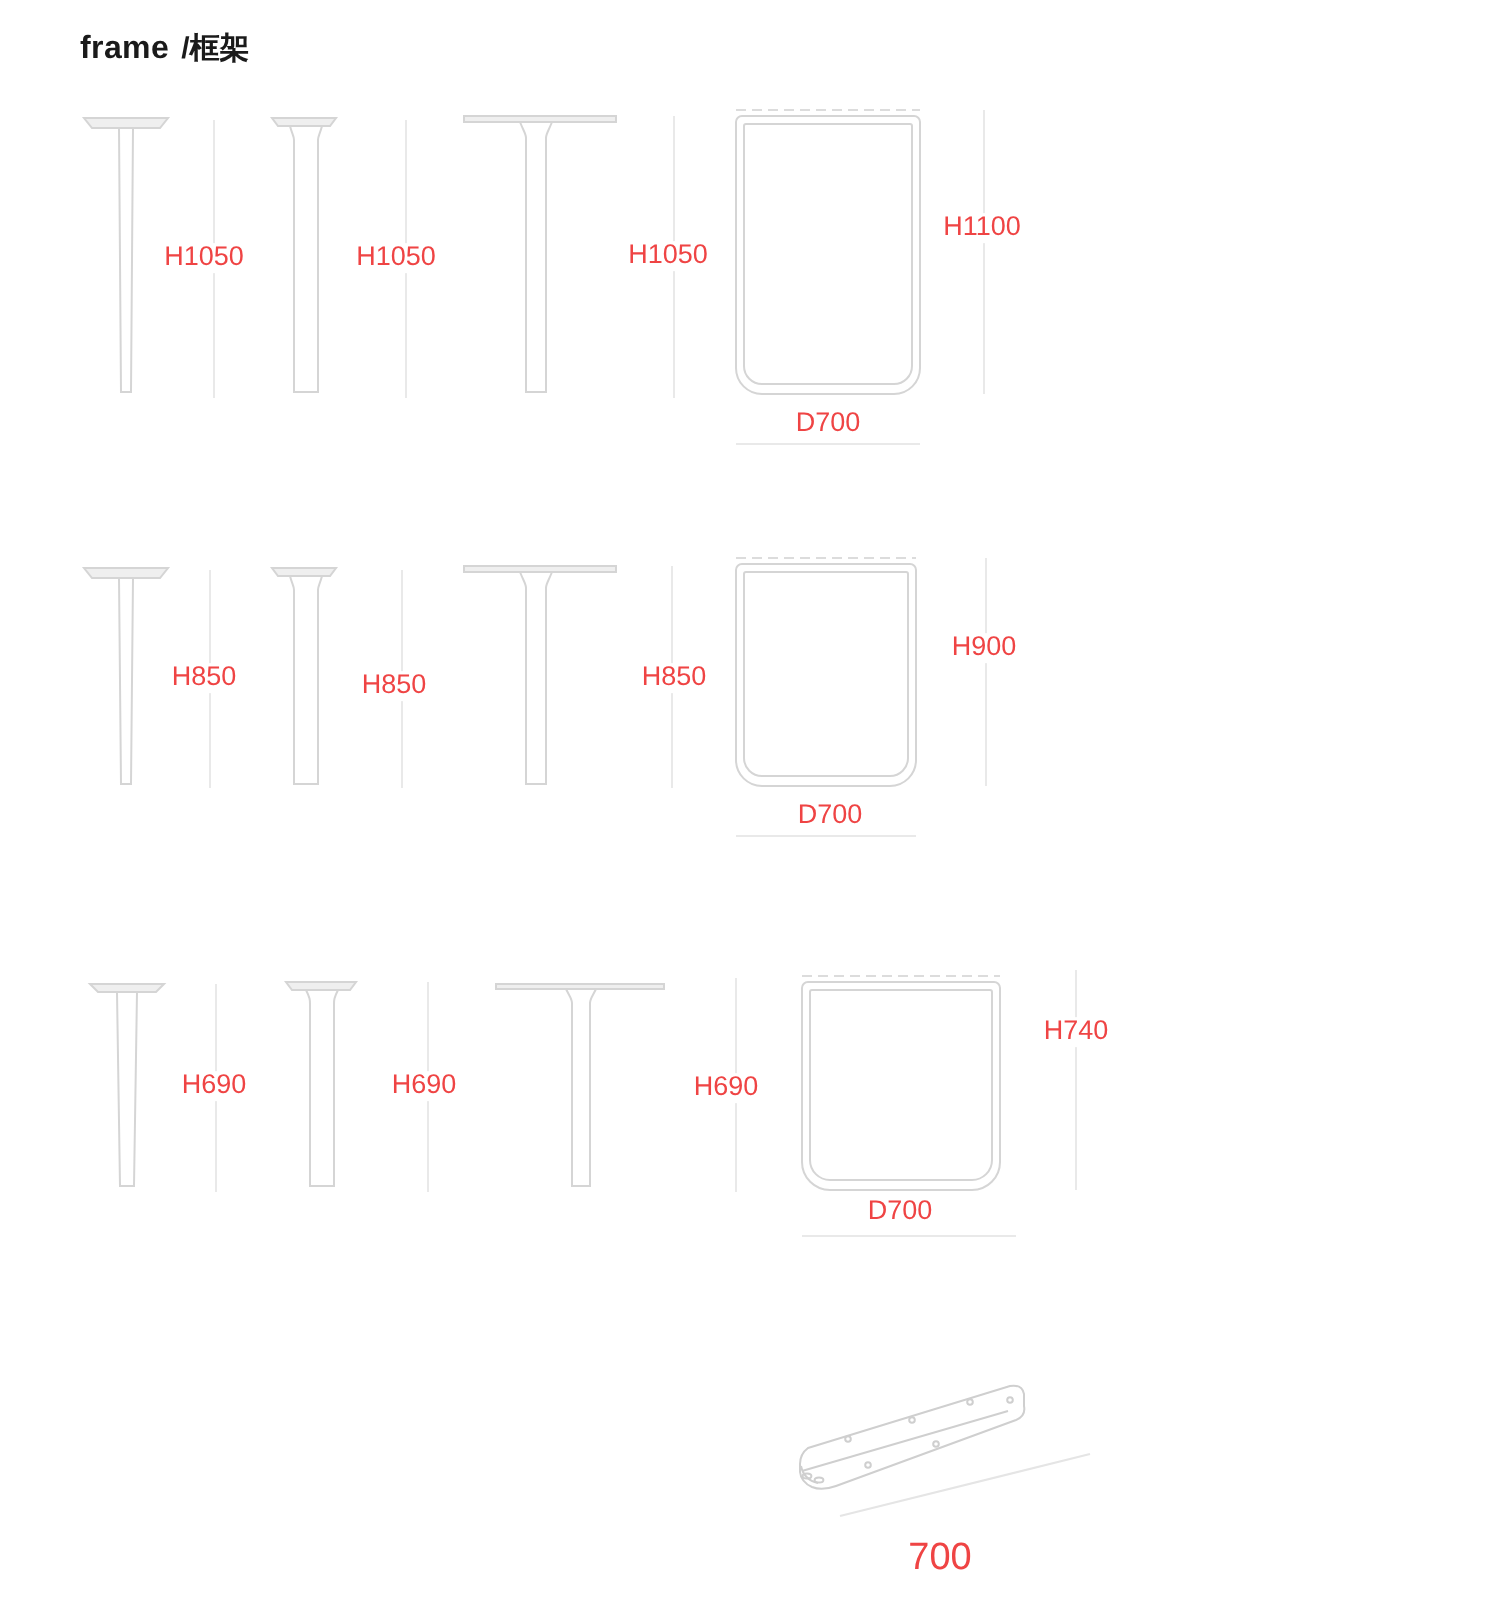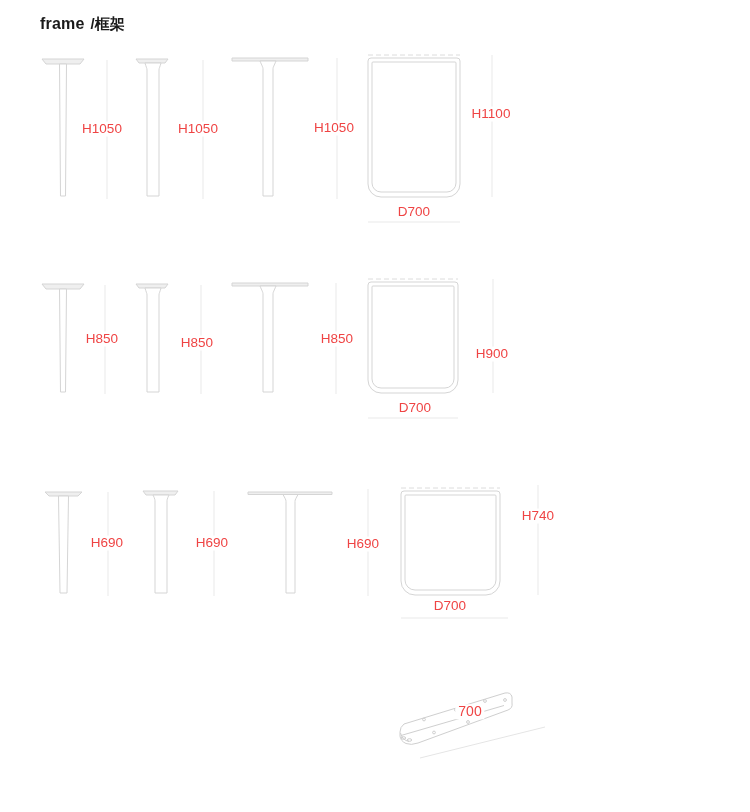--- a/index.html
+++ b/index.html
@@ -149,24 +149,24 @@
 
   <div class="dim-label" style="left:102px;top:129px">H1050</div>
   <div class="dim-label" style="left:198px;top:129px">H1050</div>
   <div class="dim-label" style="left:334px;top:128px">H1050</div>
   <div class="dim-label" style="left:491px;top:114px">H1100</div>
   <div class="dim-label" style="left:414px;top:212px">D700</div>
 
   <div class="dim-label" style="left:102px;top:339px">H850</div>
   <div class="dim-label" style="left:197px;top:343px">H850</div>
   <div class="dim-label" style="left:337px;top:339px">H850</div>
-  <div class="dim-label" style="left:492px;top:354px">H900</div>
+  <div class="dim-label" style="left:492px;top:324px">H900</div>
   <div class="dim-label" style="left:415px;top:408px">D700</div>
 
   <div class="dim-label" style="left:107px;top:543px">H690</div>
   <div class="dim-label" style="left:212px;top:543px">H690</div>
   <div class="dim-label" style="left:363px;top:544px">H690</div>
   <div class="dim-label" style="left:538px;top:516px">H740</div>
   <div class="dim-label" style="left:450px;top:606px">D700</div>
 
-  <div class="dim-label" style="left:470px;top:712px;font-size:14px">700</div>
+  <div class="dim-label" style="left:470px;top:780px;font-size:19px">700</div>
 
 </div>
 
 </body></html>

